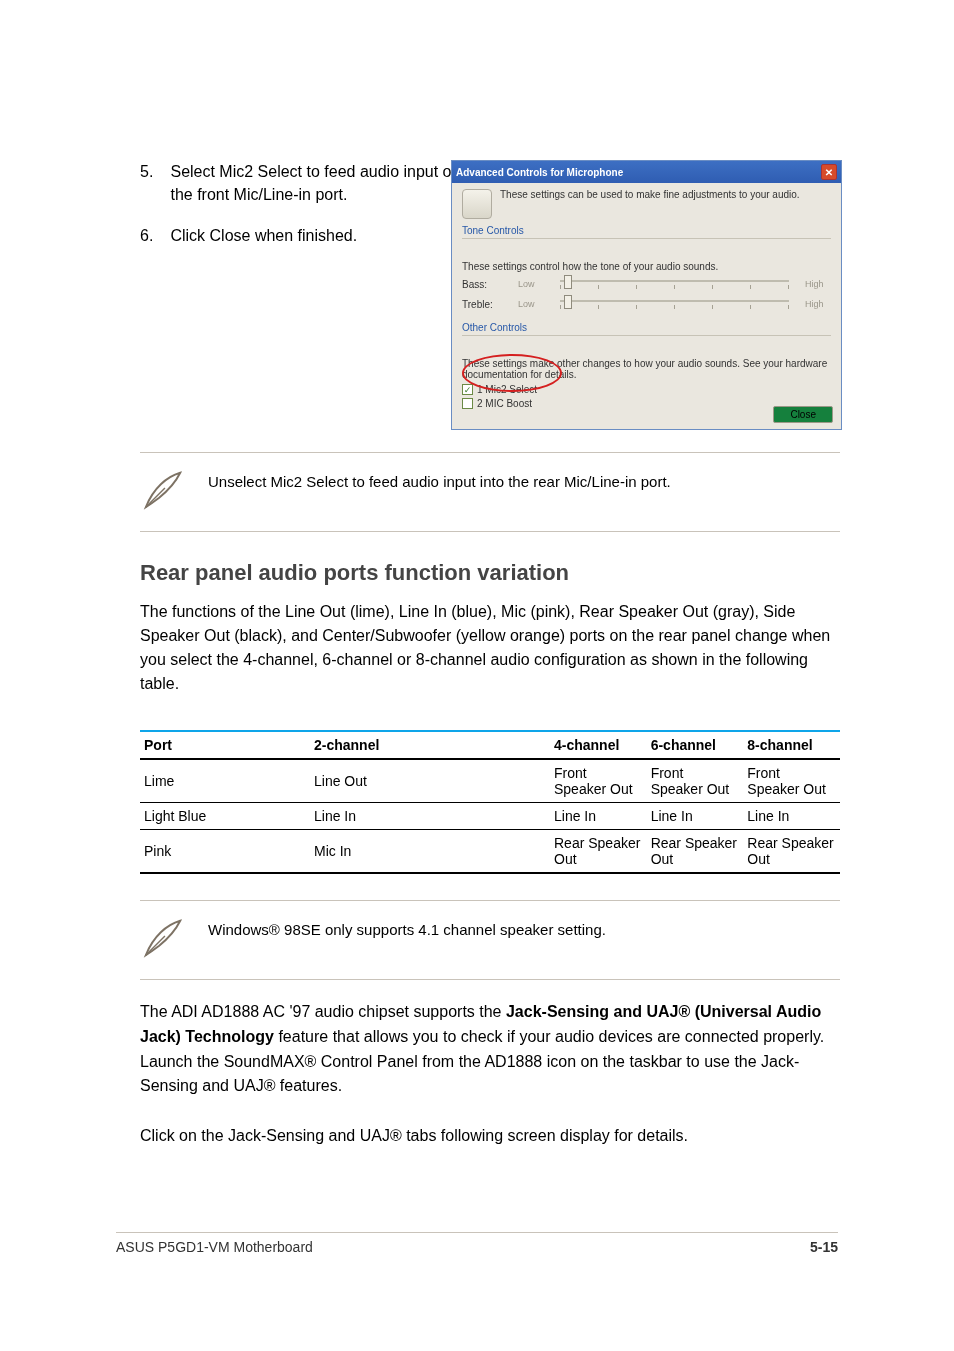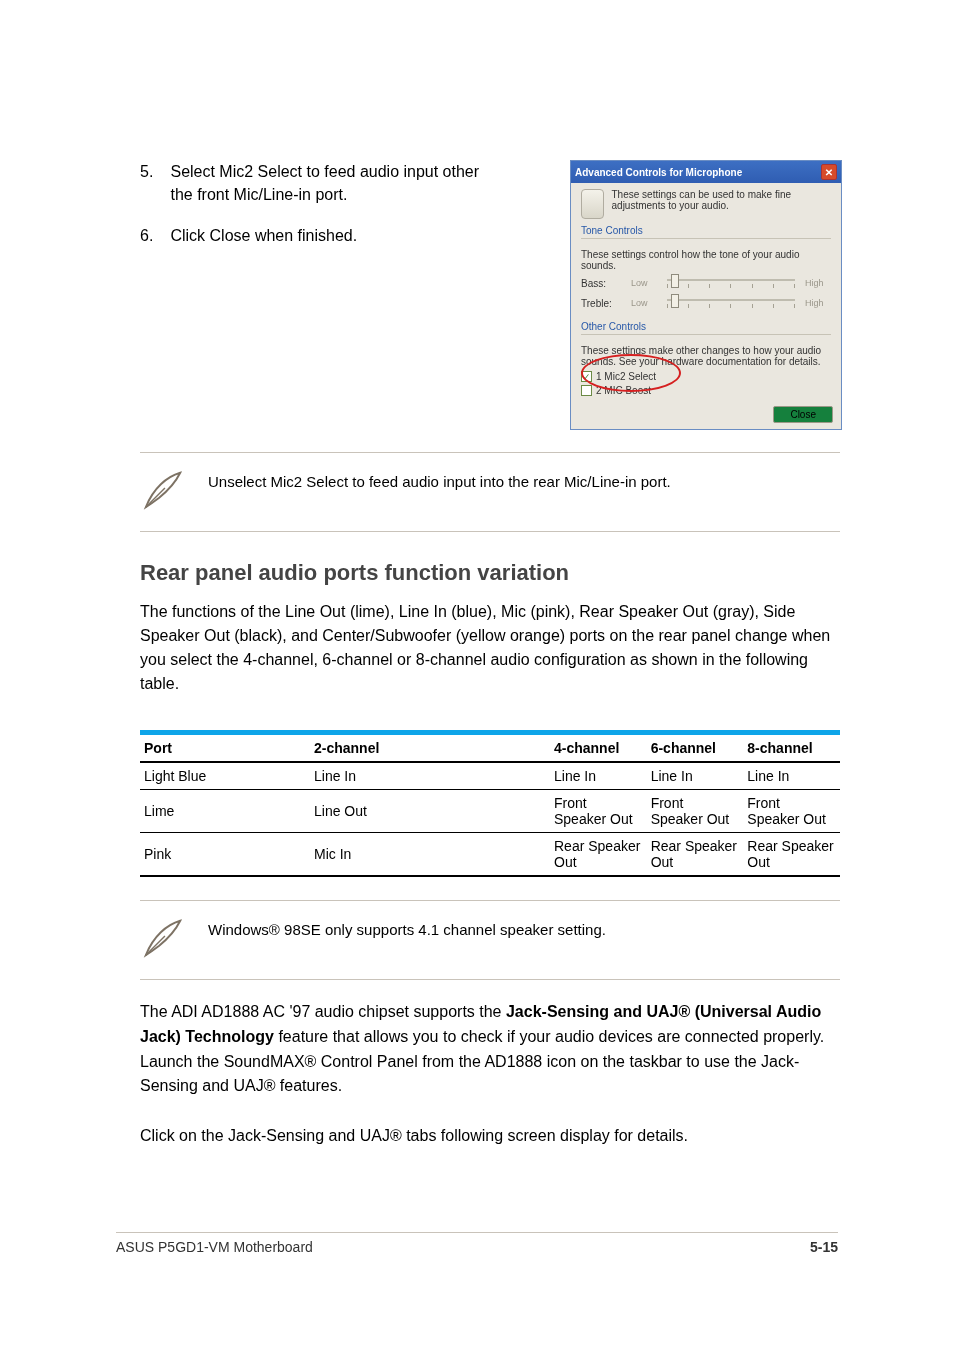--- a/index.html
+++ b/index.html
@@ -39,21 +39,21 @@
     display: inline-block;
     width: 320px;
     vertical-align: top;
   }
   .gap1 { height: 18px; }
   
   .dialog {
     position: absolute;
     right: 112px;
     top: 160px;
-    width: 272px;
+    width: 391px;
     height: 270px;
     border: 1px solid #6a8dc3;
     background: #eae7df;
     font-size: 10px;
     color: #333;
   }
   .dialog .titlebar {
     height: 22px;
     background: linear-gradient(#3d6fc3, #2f5db2);
     color: #fff;
@@ -92,27 +92,27 @@
     margin: 0 0 6px 0;
     padding: 0;
   }
   .dialog fieldset legend {
     color: #2758a8;
     font-size: 10px;
     padding-right: 4px;
   }
   .dialog .grp {
     border-top: 1px solid #c7c3b6;
-    padding-top: 8px;
+    padding-top: 20px;
     margin-top: 2px;
   }
   .dialog .row {
     display: flex;
     align-items: center;
-    gap: 10px;
+    gap: 16px;
     margin: 4px 0;
     font-size: 10px;
   }
   .dialog .label { width: 40px; }
   .dialog .low, .dialog .high { color: #9a968a; width: 26px; font-size: 9px; }
   .dialog .slider {
     flex: 1;
     height: 16px;
     position: relative;
   }
@@ -226,21 +226,21 @@
     width: 700px;
     font-size: 14px;
     border-collapse: collapse;
   }
   .tbl th, .tbl td {
     text-align: left;
     padding: 5px 4px;
     border-bottom: 1px solid #000;
   }
   .tbl th {
-    border-top: 5px solid #0ea5e9;
+    border-top: 2px solid #0ea5e9;
     border-bottom: 2px solid #000;
     font-weight: bold;
   }
   .tbl tr.last td { border-bottom: 2px solid #000; }
   .tbl td.c1 { width: 170px; }
   .tbl td.c2 { width: 240px; }
   .tbl th.c1 { width: 170px; }
   .tbl th.c2 { width: 240px; margin-left: 48px; }
 
   
@@ -376,32 +376,32 @@
     <tr>
       <th class="c1">Port</th>
       <th class="c2">2-channel</th>
       <th>4-channel</th>
       <th>6-channel</th>
       <th>8-channel</th>
     </tr>
   </thead>
   <tbody>
     <tr>
+      <td class="c1">Lime</td>
+      <td class="c2">Line Out</td>
+      <td>Front Speaker Out</td>
+      <td>Front Speaker Out</td>
+      <td>Front Speaker Out</td>
+    </tr>
+    <tr>
       <td class="c1">Light Blue</td>
       <td class="c2">Line In</td>
       <td>Line In</td>
       <td>Line In</td>
       <td>Line In</td>
-    </tr>
-    <tr>
-      <td class="c1">Lime</td>
-      <td class="c2">Line Out</td>
-      <td>Front Speaker Out</td>
-      <td>Front Speaker Out</td>
-      <td>Front Speaker Out</td>
     </tr>
     <tr class="last">
       <td class="c1">Pink</td>
       <td class="c2">Mic In</td>
       <td>Rear Speaker Out</td>
       <td>Rear Speaker Out</td>
       <td>Rear Speaker Out</td>
     </tr>
   </tbody>
 </table>

